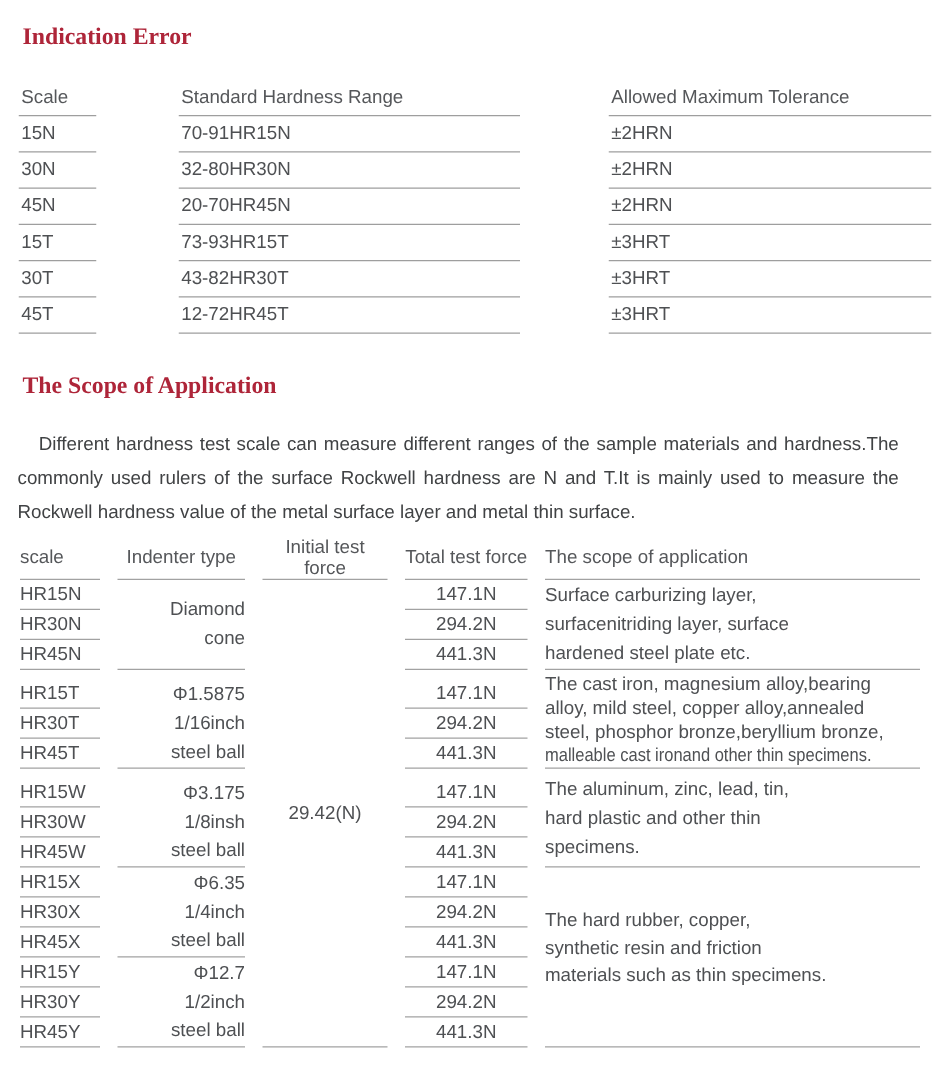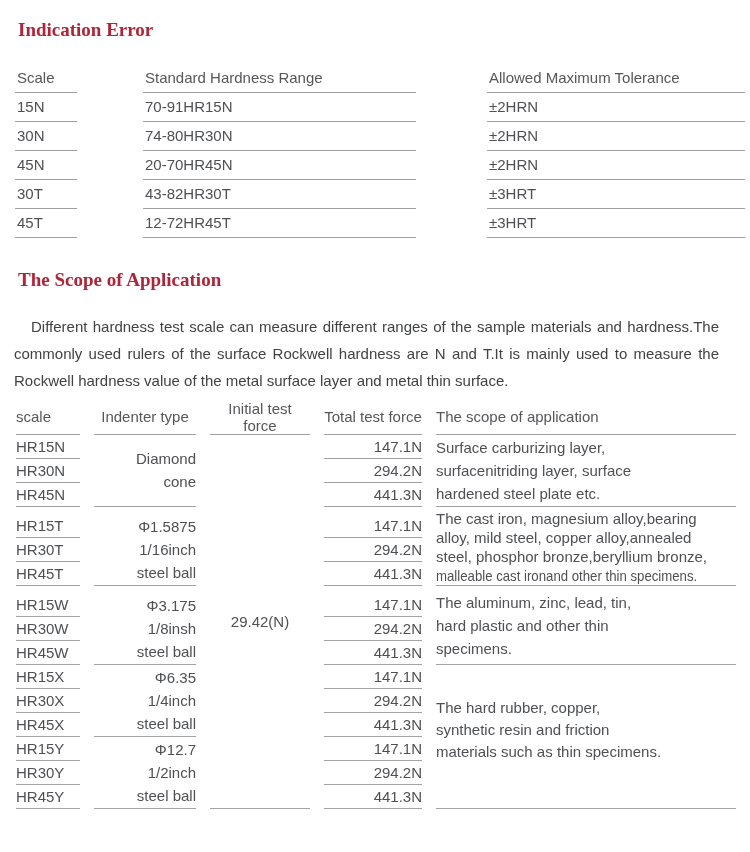--- a/index.html
+++ b/index.html
@@ -47,21 +47,21 @@
   .table2 tr { height:24px; }
   .table2 tr.hrow { height:27px; }
   .table2 tr.gap { height:31px; }
   .table2 tr.gap > td { padding-top:7px; }
   .table2 tr.gap > td.sco { padding-top:2px; }
   .table2 .b { border-bottom:1px solid #a2a2a2; }
   .table2 .hrow th { color:#55575a; }
   .hl { text-align:left; padding-left:3px; }
   .hc { text-align:center; }
   .sc  { text-align:left; padding-left:3px;margin-top:35px; }
-  .fo  { text-align:right; }
+  .fo  { text-align:center; }
   .ind { text-align:right; line-height:23px; }
   .ini { text-align:center; }
   .sco { text-align:left; padding-left:3px; line-height:23px; }
   .sco.t4 { line-height:19px; }
   .sco.xy { line-height:22px; padding-bottom:13px; }
   .cond { transform:scaleX(0.88); transform-origin:left center; white-space:nowrap; }
 </style>
 </head>
 <body>
 
@@ -88,30 +88,37 @@
       <tr>
         <td class="u">15N</td>
           <td class="sp"></td>
         <td class="u">70-91HR15N</td>
           <td class="sp"></td>
         <td class="u">±2HRN</td>
       </tr>
       <tr>
         <td class="u">30N</td>
           <td class="sp"></td>
-        <td class="u">74-80HR30N</td>
+        <td class="u">32-80HR30N</td>
           <td class="sp"></td>
         <td class="u">±2HRN</td>
       </tr>
       <tr>
         <td class="u">45N</td>
           <td class="sp"></td>
         <td class="u">20-70HR45N</td>
           <td class="sp"></td>
         <td class="u">±2HRN</td>
+      </tr>
+      <tr>
+        <td class="u">15T</td>
+          <td class="sp"></td>
+        <td class="u">73-93HR15T</td>
+          <td class="sp"></td>
+        <td class="u">±3HRT</td>
       </tr>
       <tr>
         <td class="u">30T</td>
           <td class="sp"></td>
         <td class="u">43-82HR30T</td>
           <td class="sp"></td>
         <td class="u">±3HRT</td>
       </tr>
       <tr>
         <td class="u">45T</td>

